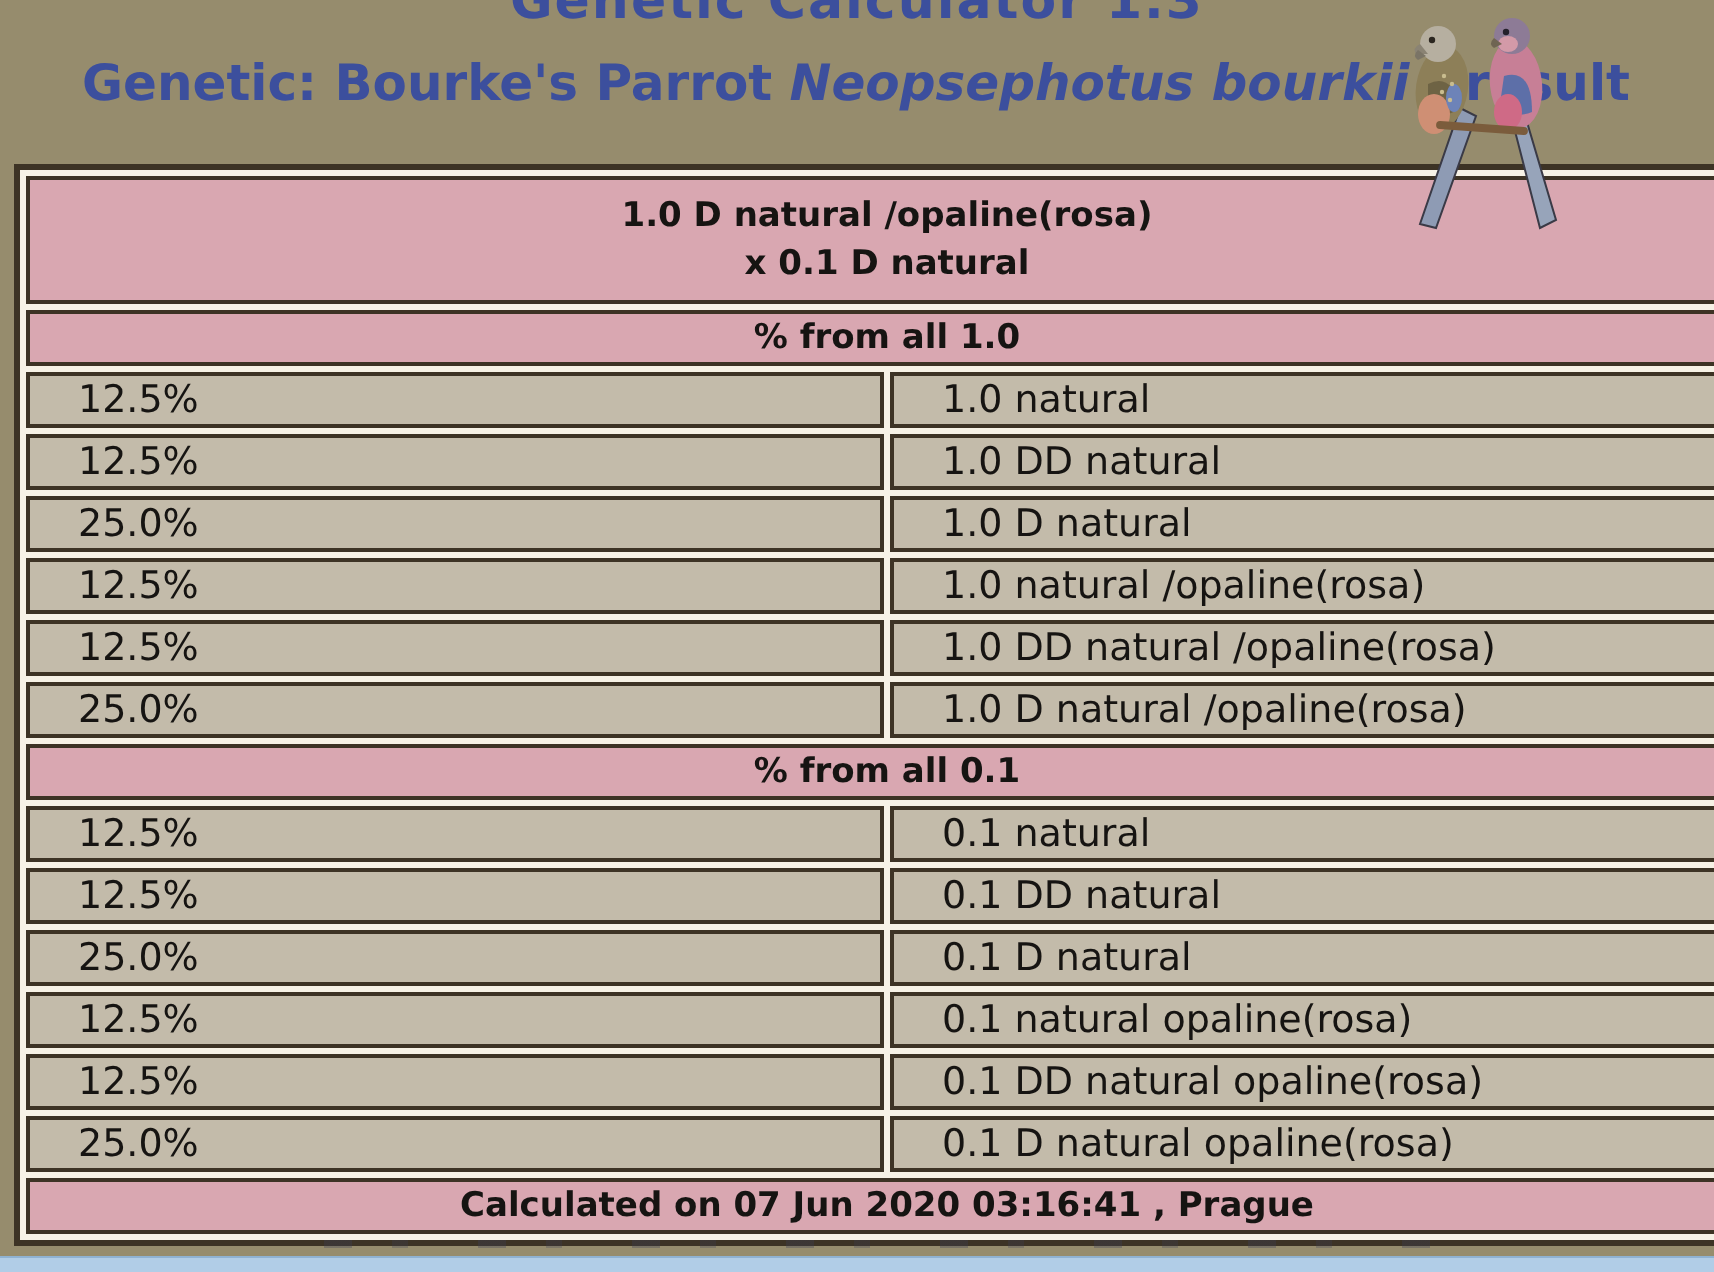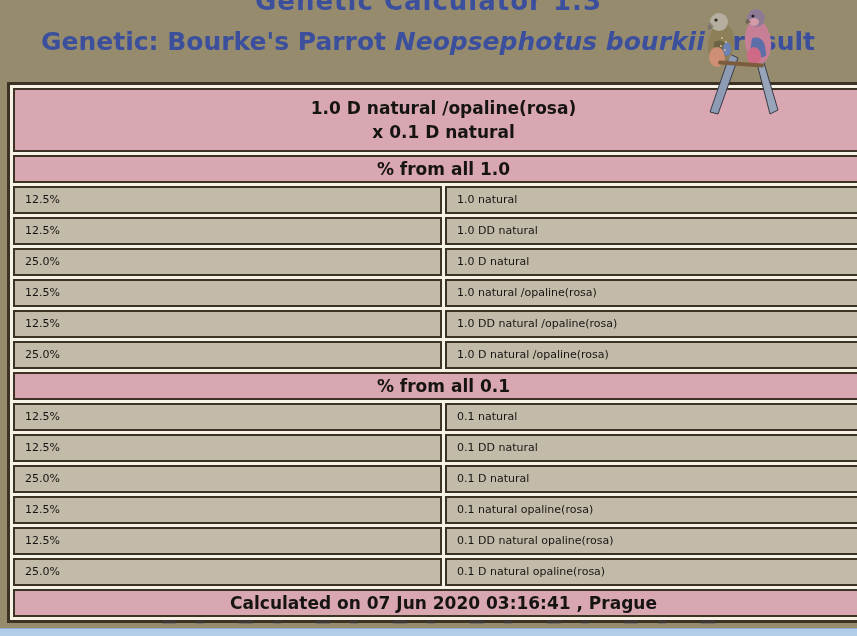--- a/index.html
+++ b/index.html
@@ -22,22 +22,22 @@
   .species-line .latin{font-style:italic;}
   
   table.result{
     border-collapse:separate;border-spacing:3px;
     background:#f7f2e6;
     border:3px solid #3d3325;
     margin-left:7px;width:873px;table-layout:fixed;
   }
   table.result td{
     border:2px solid #3d3325;
-    font-size:11px;color:#161412;
-    padding:2px 10px;height:20px;line-height:20px;
+    font-size:19px;color:#161412;
+    padding:2px 24px;height:20px;line-height:20px;
     overflow:hidden;white-space:nowrap;
   }
   td.pct{width:178px;}
   tr.pink td{
     background:#d9a7b1;text-align:center;font-weight:bold;
     font-size:17px;line-height:24px;height:24px;padding:0 6px;
   }
   tr.pairing td{height:52px;line-height:24px;padding:4px 6px;}
   tr.data td{background:#c3bbaa;}
   

